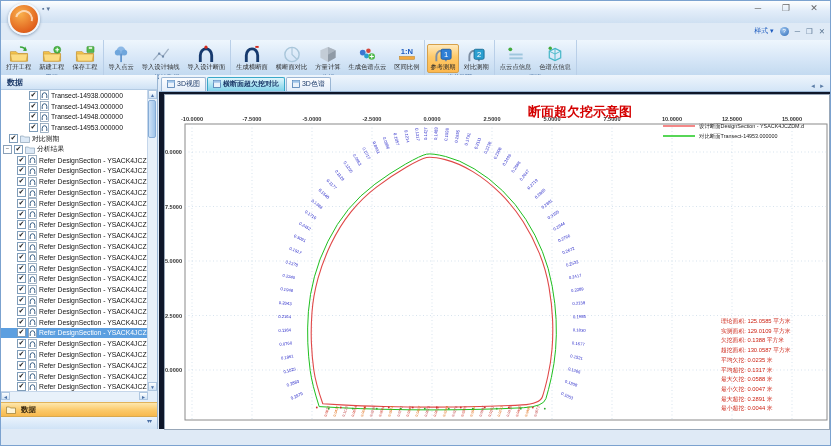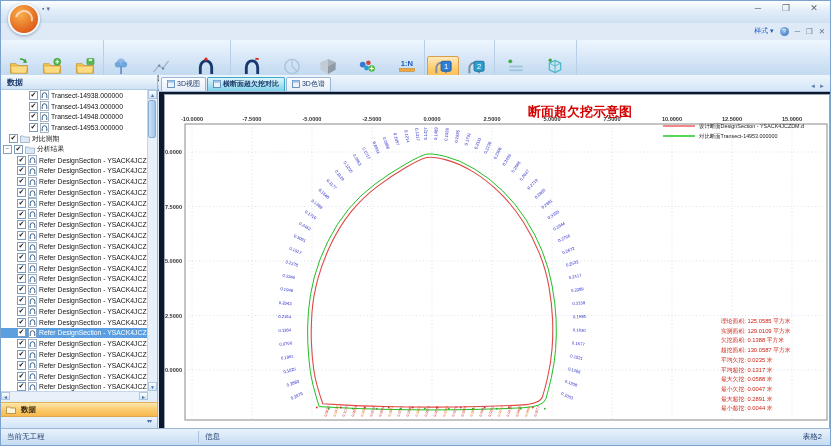--- a/index.html
+++ b/index.html
@@ -17,21 +17,21 @@
   
   .tabrow{position:absolute;top:22px;left:0;right:0;height:17px;display:flex;align-items:flex-end;padding-left:44px;box-sizing:border-box;}
   .rtab{font-size:7.5px;color:#15428b;padding:2px 10px 3px;border-radius:3px 3px 0 0;border:1px solid transparent;}
   .rtab.active{background:linear-gradient(#fcfdff,#e8f1fb);border-color:#99b9dc;border-bottom-color:transparent;font-weight:bold;}
   .mdi{position:absolute;right:5px;top:25px;display:flex;align-items:center;gap:6px;font-size:7px;color:#1d5bbf;z-index:8;}
   .mdi .helpdot{width:9px;height:9px;border-radius:50%;background:radial-gradient(circle at 35% 30%,#9cc4ef,#2f6cb8);color:#fff;font-size:6px;text-align:center;line-height:9px;}
   .mdi .mbtn{color:#55718f;font-size:7.5px;}
   
   .ribbon{position:absolute;top:39px;left:0;right:0;height:35px;background:linear-gradient(#eef6fd,#d6e6f7 55%,#c3daf0);
     border-bottom:1px solid #8fb0d4;display:flex;align-items:stretch;}
-  .rgroup{display:flex;flex-direction:column;border-right:1px solid #b9cfe8;padding:16px 1px 0;}
+  .rgroup{display:flex;flex-direction:column;border-right:1px solid #b9cfe8;padding:4px 1px 0;}
   .rbuttons{flex:1;display:flex;align-items:flex-start;}
   .rbtn{display:flex;flex-direction:column;align-items:center;padding:0 2px;margin:0 1px;border:1px solid transparent;border-radius:2px;}
   .rbtn .ic{width:22px;height:19px;}
   .rbtn .lbl{font-size:6.3px;color:#2b2b2b;white-space:nowrap;margin-top:-1px;}
   .rbtn.active{background:linear-gradient(#ffe9bb,#fec968 45%,#fdb84e);border-color:#d6a04a;}
   .glabel{font-size:6.2px;color:#48709f;text-align:center;padding:0 2px 1px;}
   
   .sidebar{position:absolute;top:74px;left:0;width:157px;bottom:16px;background:#e3eefa;border-right:1px solid #9ab6d4;box-sizing:border-box;}
   .side-caption{height:15px;background:linear-gradient(#f5fafe,#cfe2f5);border-bottom:1px solid #b3cbe3;
     font-size:8px;font-weight:bold;color:#1e3c6b;padding:2px 0 0 6px;box-sizing:border-box;}
@@ -725,19 +725,13 @@
           <text x="556" y="266.8" font-size="5.8" fill="#cc1f10">平均欠挖: 0.0235 米</text>
           <text x="556" y="276.5" font-size="5.8" fill="#cc1f10">平均超挖: 0.1317 米</text>
           <text x="556" y="286.2" font-size="5.8" fill="#cc1f10">最大欠挖: 0.0588 米</text>
           <text x="556" y="295.9" font-size="5.8" fill="#cc1f10">最小欠挖: 0.0047 米</text>
           <text x="556" y="305.6" font-size="5.8" fill="#cc1f10">最大超挖: 0.2891 米</text>
           <text x="556" y="315.3" font-size="5.8" fill="#cc1f10">最小超挖: 0.0044 米</text>
         </svg>
     </div>
   </div>
 
-  <div class="statusbar">
-    <span class="sleft">当前无工程</span>
-    <span class="sdiv"></span>
-    <span class="scenter">信息</span>
-    <span class="sright">表格2</span>
-  </div>
 </div>
 
 </body></html>

